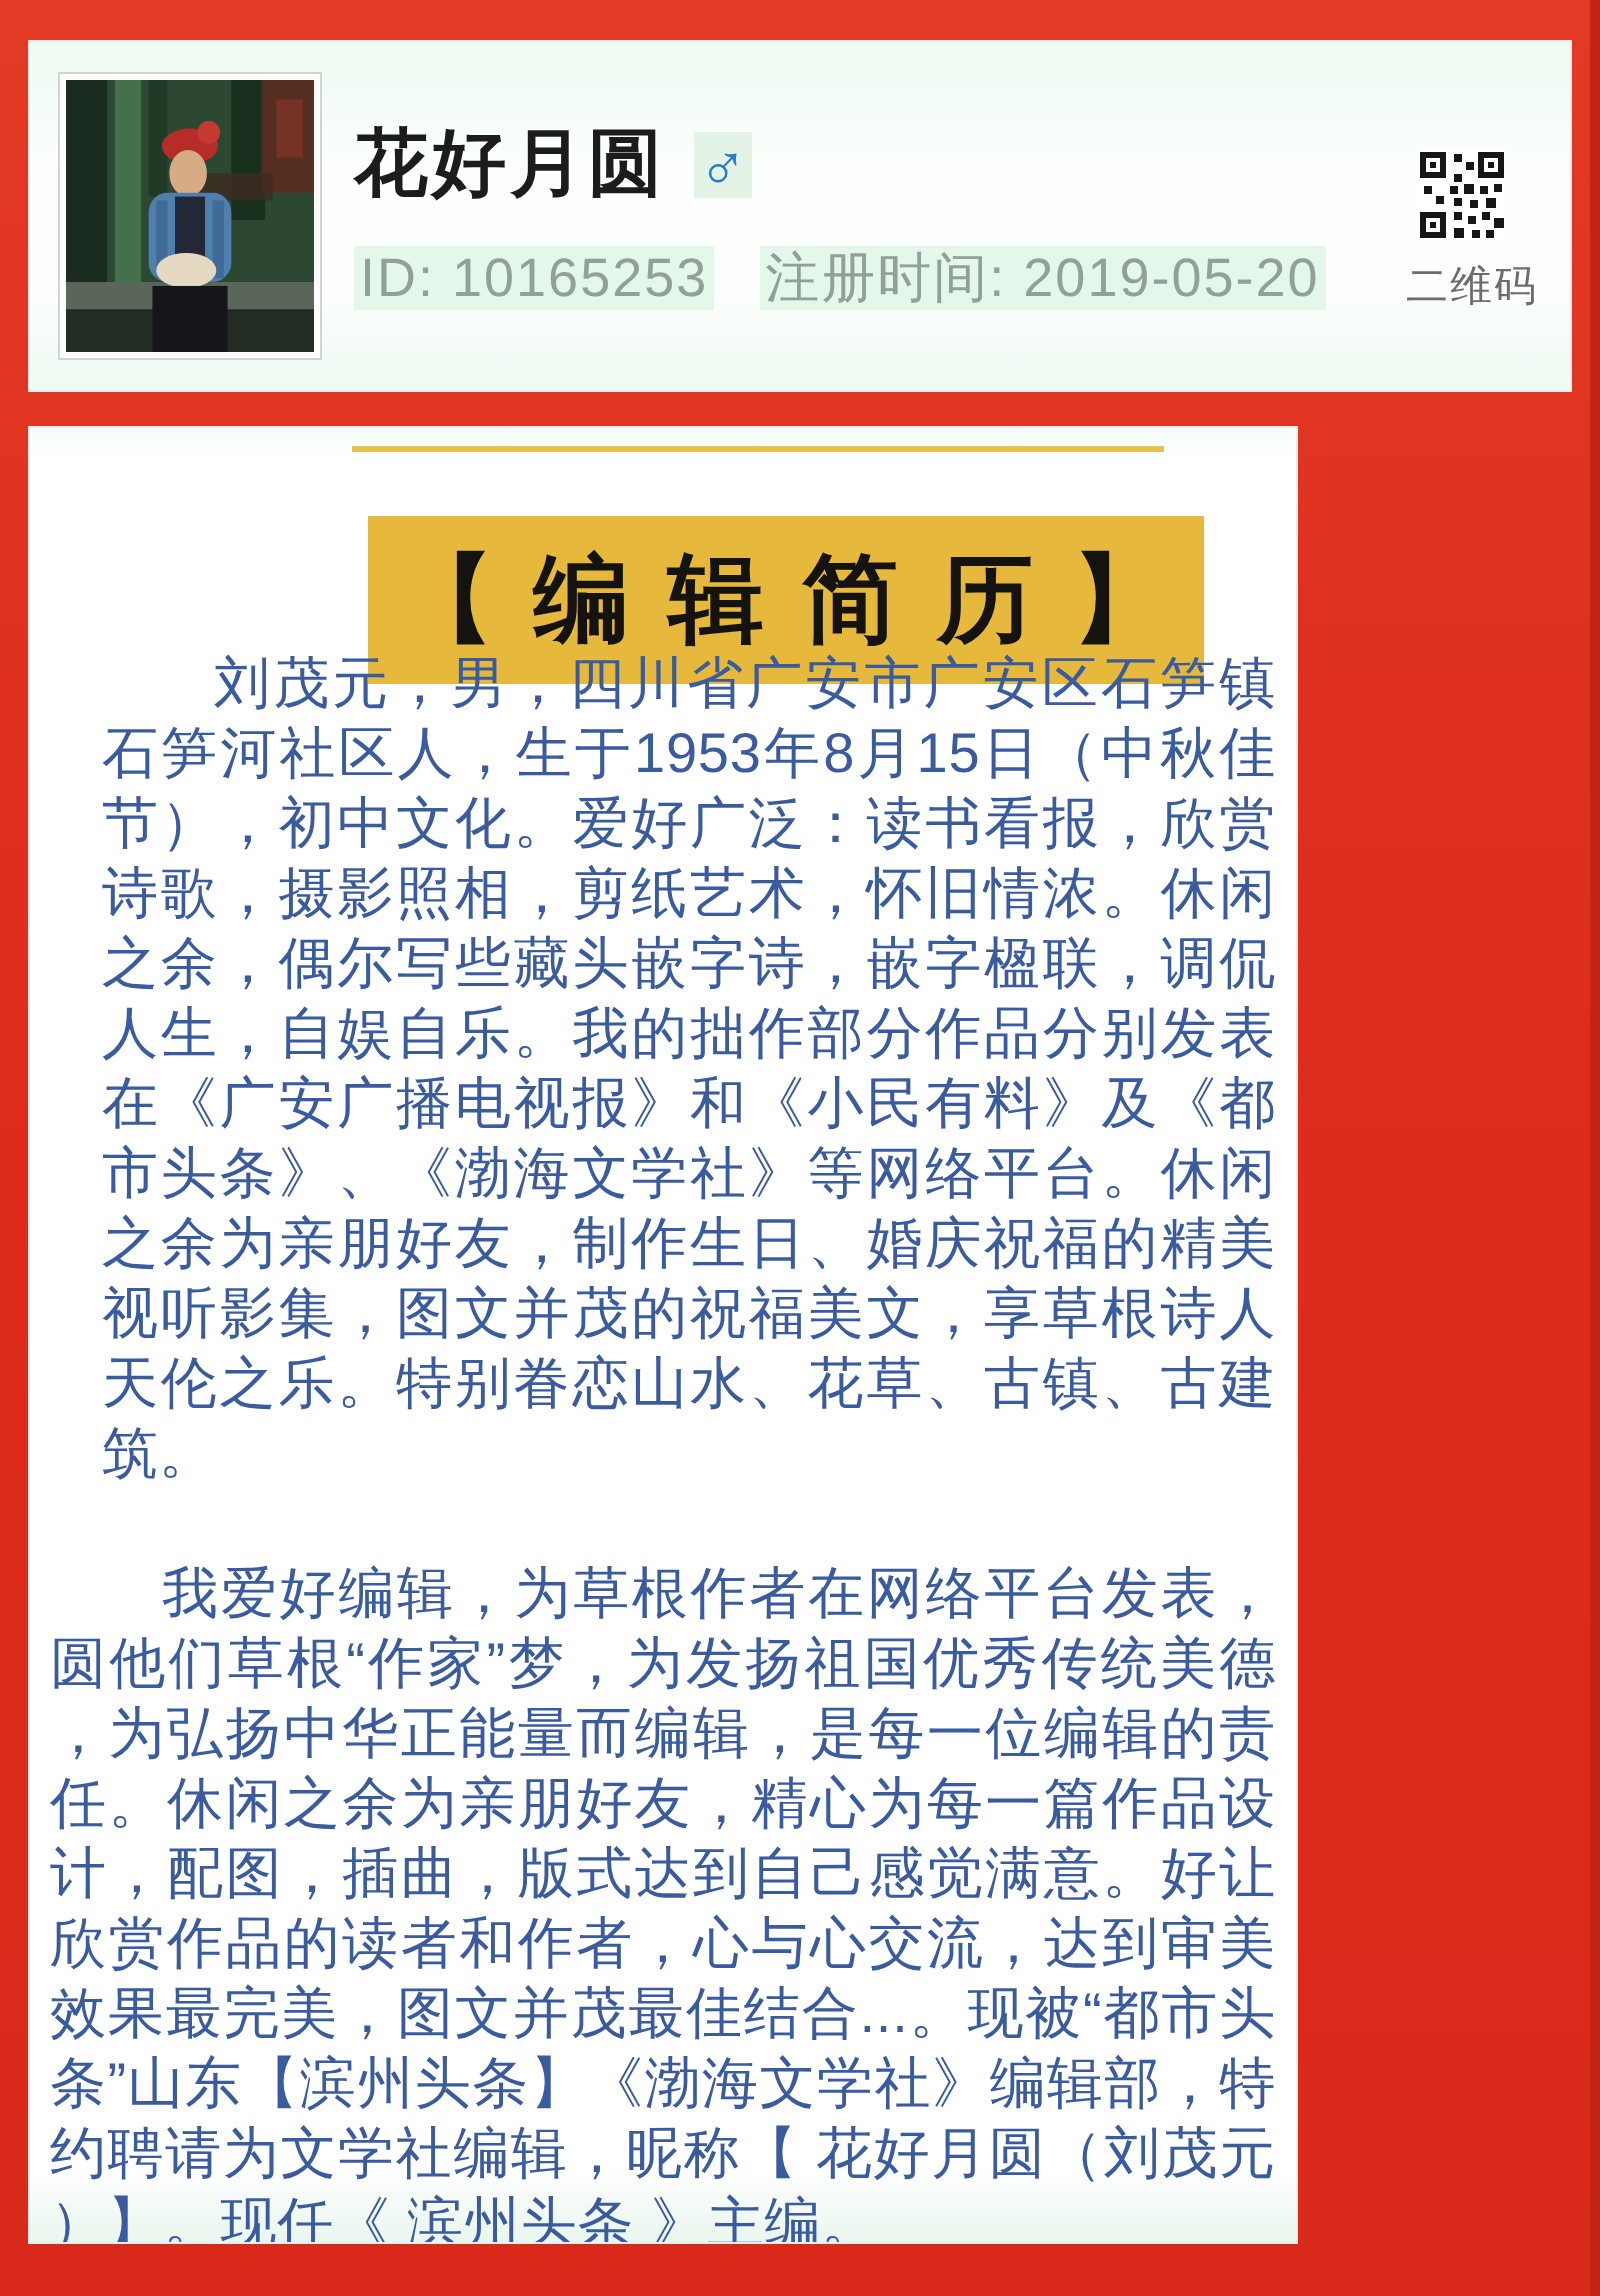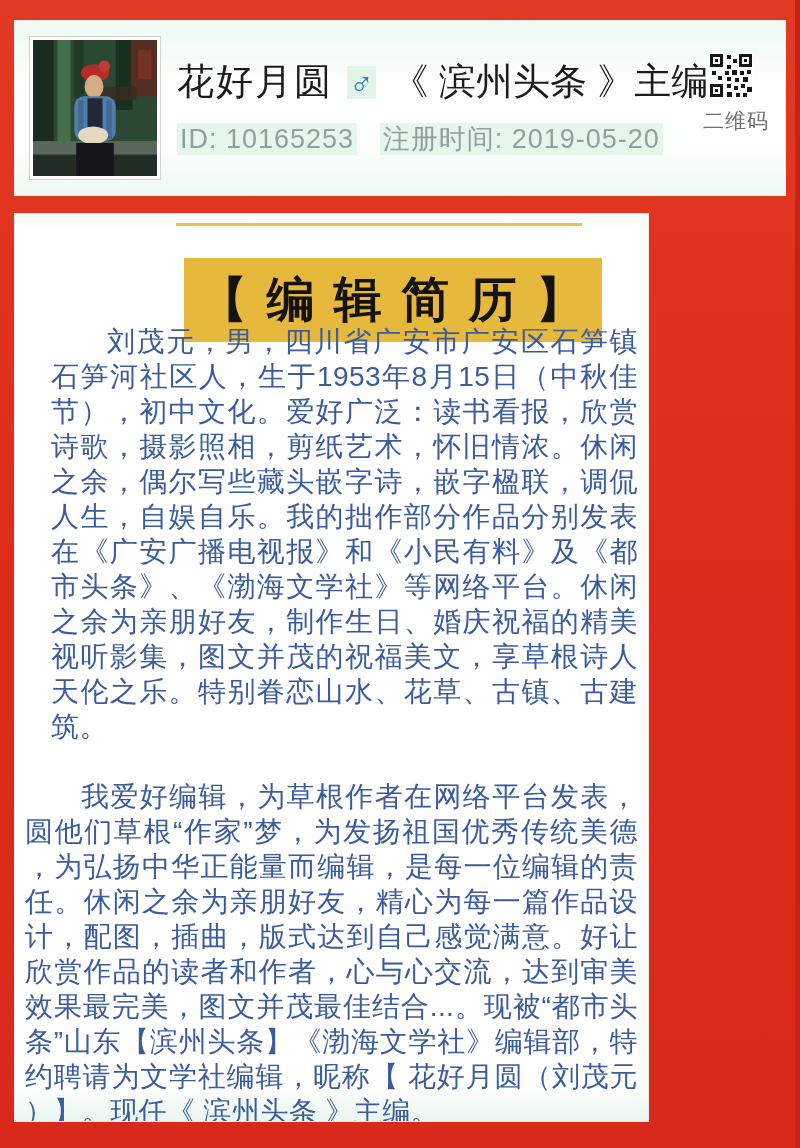--- a/index.html
+++ b/index.html
@@ -46,21 +46,21 @@
   .name-row {
     position: absolute;
     left: 162px; top: 36px;
     height: 50px;
     display: flex;
     align-items: center;
     white-space: nowrap;
   }
   .username {
     font-size: 37px;
-    font-weight: 400;
+    font-weight: 700;
     color: #1c1c1c;
     letter-spacing: 2px;
   }
   .gender {
     margin-left: 14px;
     font-size: 33px;
     font-weight: 700;
     color: #2a7cc9;
     background: #e3f4e7;
     padding: 0 2px;
@@ -81,21 +81,21 @@
     letter-spacing: 1px;
   }
   .meta-row .meta-chunk {
     background: rgba(208, 240, 219, 0.55);
     padding: 1px 3px;
   }
   .meta-row .meta-chunk + .meta-chunk { margin-left: 14px; }
 
   .qr-block {
     position: absolute;
-    right: 26px; top: 32px;
+    right: 26px; top: 54px;
     width: 56px;
     text-align: center;
   }
   .qr-block svg { display: block; margin: 0 auto; }
   .qr-label {
     margin-top: 8px;
     font-size: 21px;
     color: #6a6f6c;
     letter-spacing: 1px;
     white-space: nowrap;
@@ -175,21 +175,20 @@
         <rect x="78" y="62" width="6" height="40" fill="#3a628c" opacity="0.7"></rect>
         <rect x="58" y="60" width="16" height="42" fill="#222838"></rect>
         <ellipse cx="64" cy="98" rx="16" ry="9" fill="#e6d9c2"></ellipse>
         <rect x="46" y="106" width="40" height="34" fill="#14161a"></rect>
       </svg>
     </div>
 
     <div class="name-row">
       <span class="username">花好月圆</span>
       <span class="gender">♂</span>
-      <span class="role">《 滨州头条 》主编</span>
     </div>
 
     <div class="meta-row">
       <span class="meta-chunk">ID: 10165253</span>
       <span class="meta-chunk">注册时间: 2019-05-20</span>
     </div>
 
     <div class="qr-block">
       <svg width="44" height="46" viewBox="0 0 44 46">
         <rect x="0" y="0" width="44" height="46" fill="#ffffff"></rect>

